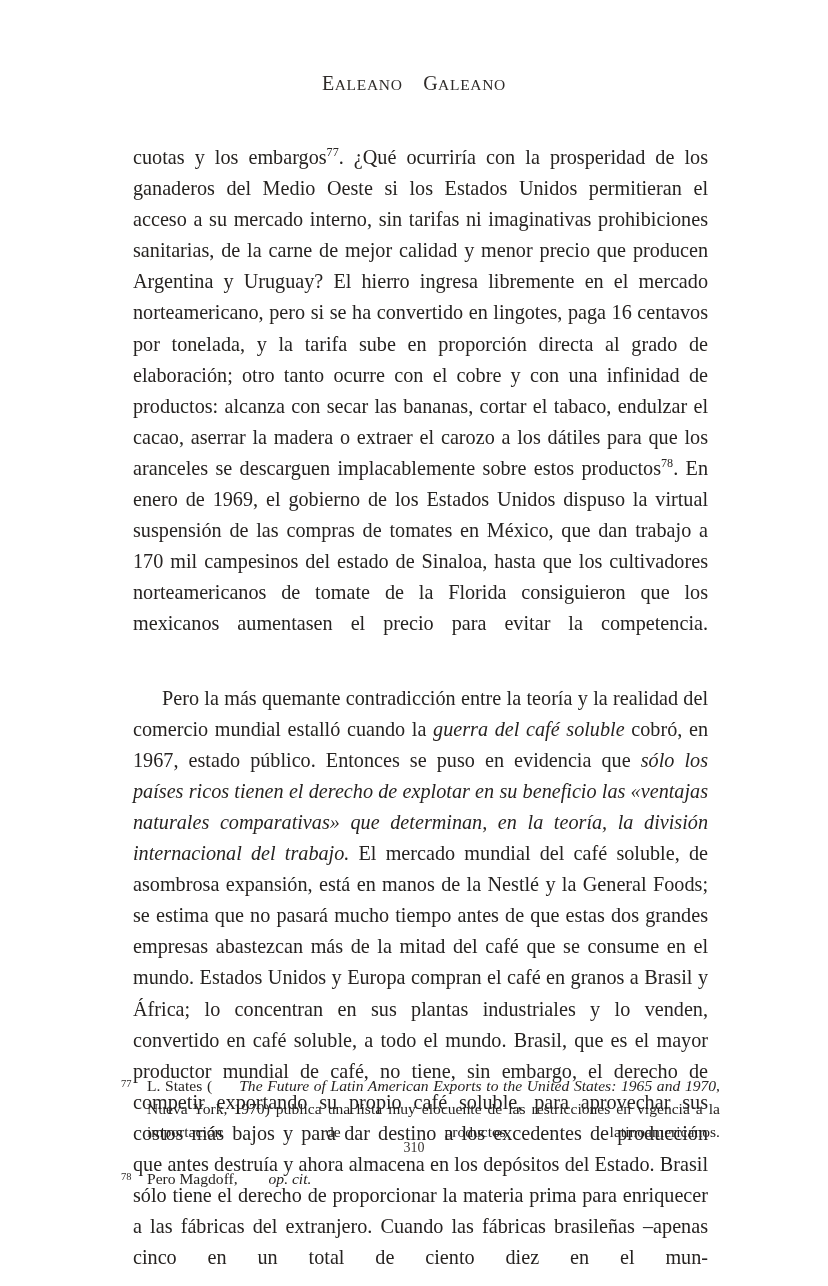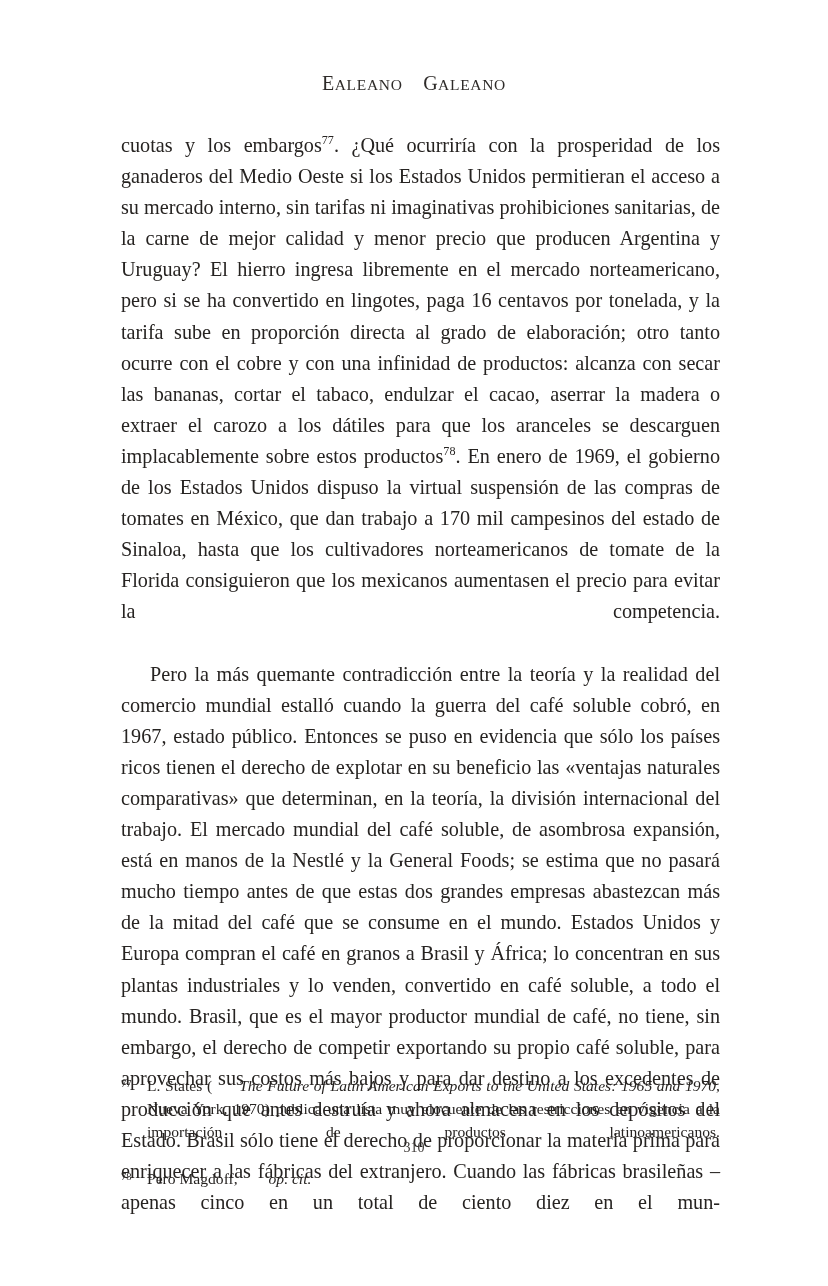--- a/index.html
+++ b/index.html
@@ -44,31 +44,31 @@
   .running-head .word + .word { margin-left: 15px; }
 
   
   .textblock {
     position: absolute;
     left: 121px;
     top: 130px;
     width: 599px;
   }
   .para {
-    margin: 0;
+    margin: 12px;
     font-size: 20.2px;
     line-height: 31.1px;
     text-align: justify;
     text-justify: inter-word;
     color: #262321;
     hyphens: manual;
     -webkit-hyphens: manual;
   }
   .para.indent { text-indent: 29px; }
-  .para .it { }
+  .para .it { font-style: italic; }
   .para sup {
     font-size: 0.60em;
     vertical-align: super;
     line-height: 0;
   }
   
   .para::after {
     content: "";
     display: inline-block;
     width: 100%;

